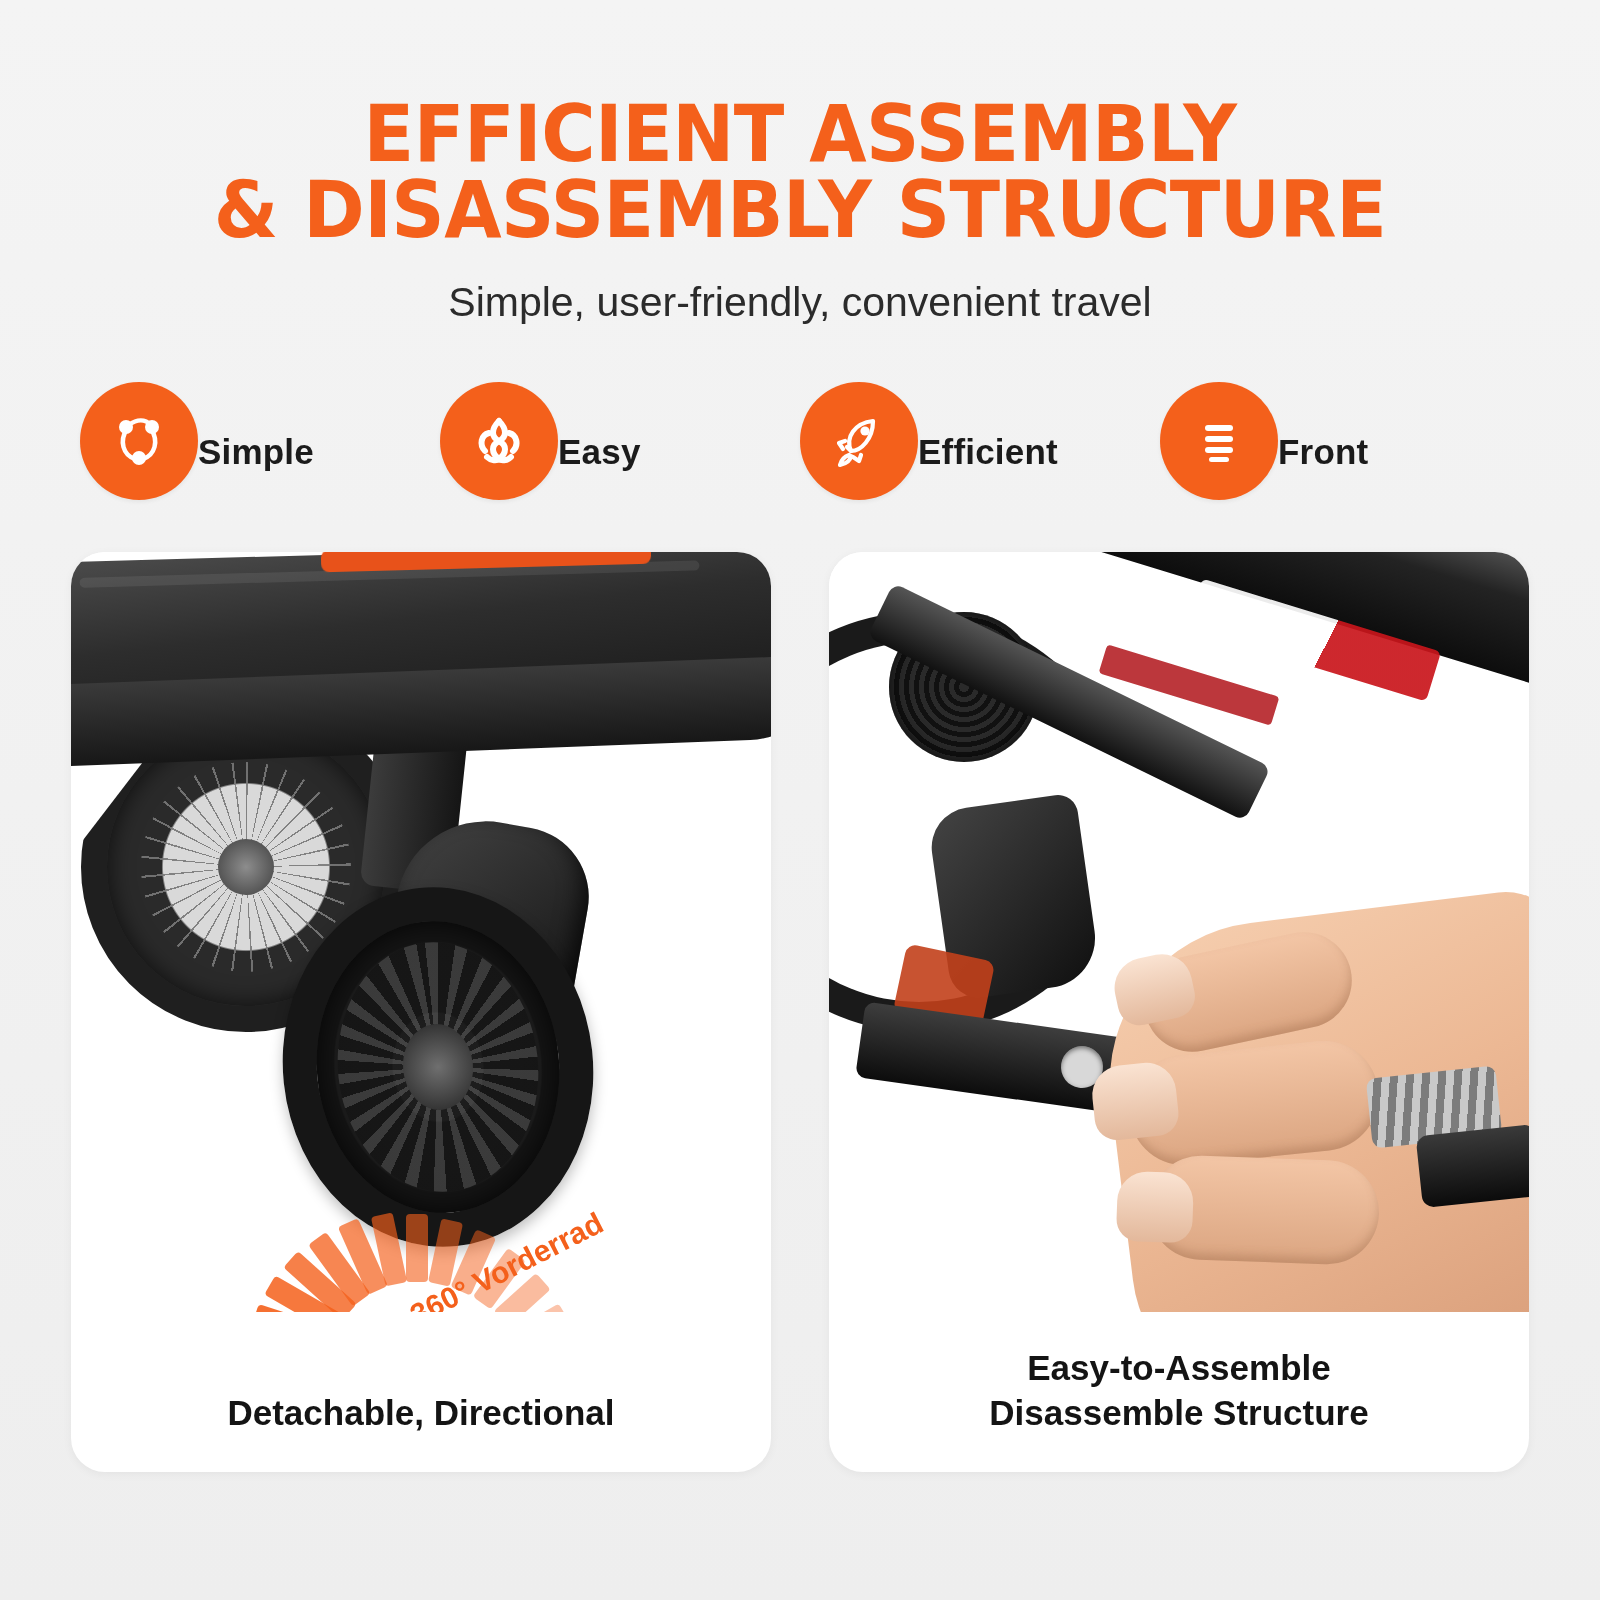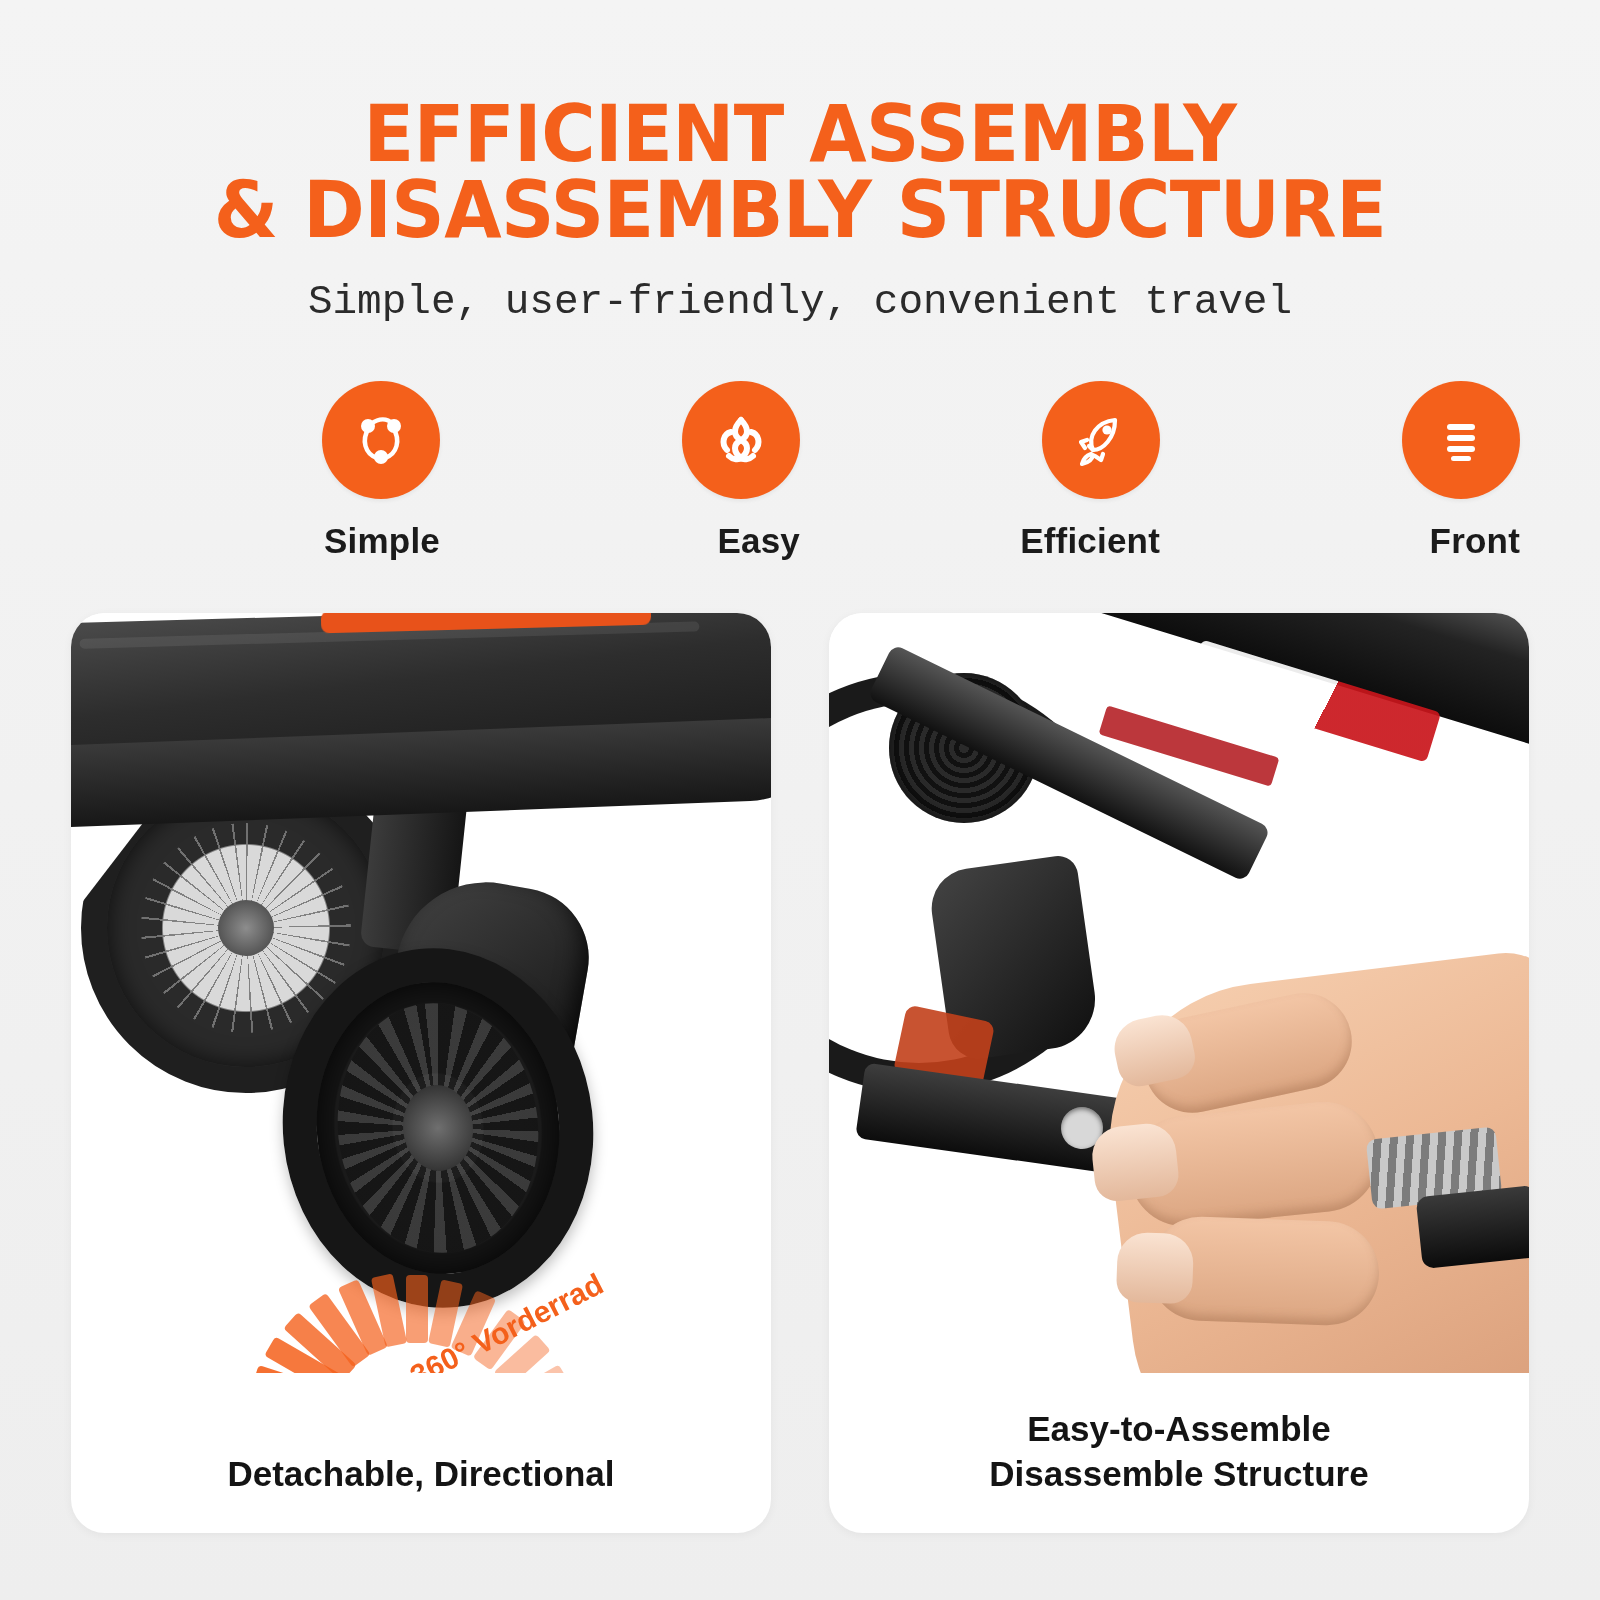--- a/index.html
+++ b/index.html
@@ -28,35 +28,35 @@
     line-height: 0.98;
     letter-spacing: -0.5px;
     text-transform: uppercase;
     transform: scaleX(0.95);
   }
   .title .line2 { display: block; font-size: 78px; }
   .subtitle {
     margin-top: 30px;
     font-size: 41px;
     color: #2b2b2b;
-    font-family: Liberation Mono, monospace;
+    font-family: Liberation Sans, sans-serif;
   }
 
   
   .features {
     margin-top: 56px;
     display: flex;
     justify-content: center;
     gap: 0;
   }
   .feature {
     width: 360px;
     display: flex;
-    flex-direction: column;
-    align-items: flex-end;
+    flex-direction: row;
+    align-items: center;
   }
   .badge {
     width: 118px; height: 118px;
     border-radius: 50%;
     background: #f4601b;
     display: flex; align-items: center; justify-content: center;
     box-shadow: 0 2px 4px rgba(0,0,0,0.06);
   }
   .badge svg { display: block; }
   .feature-label {

